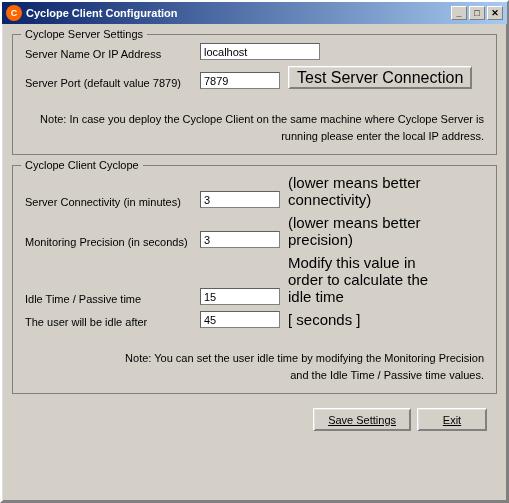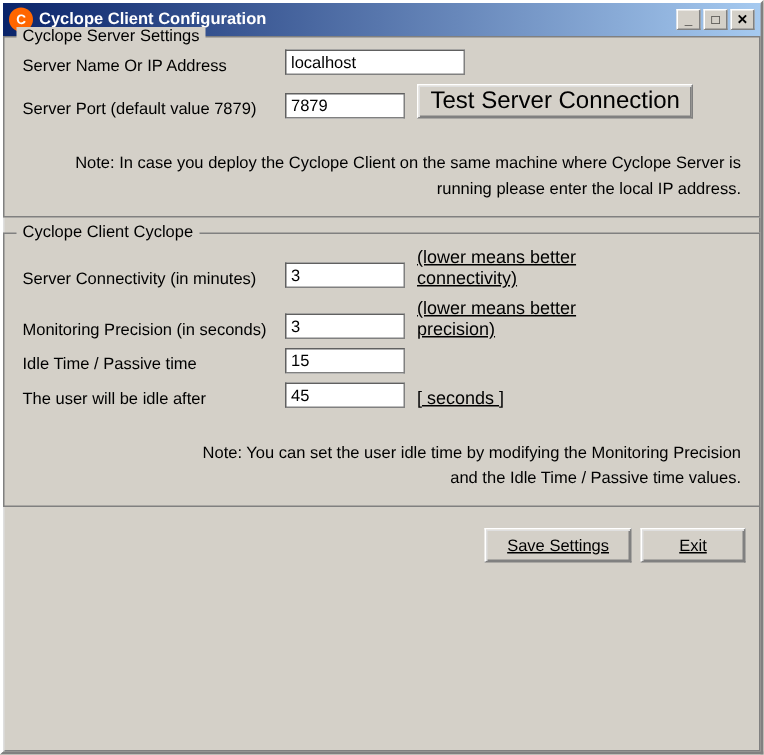--- a/index.html
+++ b/index.html
@@ -80,20 +80,21 @@
       font-size: 9px;
       color: #000;
       font-weight: bold;
     }
 
     .title-btn.close-btn {
       background: #d4d0c8;
     }
 
     .window-content {
+      padding: 10px;
       position: relative;
     }
 
     .watermark {
       position: absolute;
       right: 20px;
       top: 20px;
       font-size: 72px;
       font-weight: bold;
       color: rgba(180, 195, 220, 0.35);
@@ -155,23 +156,22 @@
       text-align: right;
       color: #000;
       font-size: 11px;
       margin-top: 22px;
       line-height: 1.5;
     }
 
     .side-note {
       margin-left: 8px;
       color: #000;
-      font-size: 12px;
+      font-size: 15px;
       max-width: 160px;
-      text-decoration: underline;
     }
 
     .test-btn {
       margin-left: 8px;
       background: #d4d0c8;
       border: 1px solid #ffffff;
       border-right-color: #808080;
       border-bottom-color: #808080;
       border-top-color: #ffffff;
       border-left-color: #ffffff;
@@ -257,20 +257,21 @@
 
       <div class="form-row">
         <span class="form-label">Monitoring Precision (in seconds)</span>
         <input class="form-input" type="text" value="3" style="">
         <span class="side-note">(lower means better precision)</span>
       </div>
 
       <div class="form-row">
         <span class="form-label">Idle Time / Passive time</span>
         <input class="form-input" type="text" value="15" style="">
+        <span class="side-note">Modify this value in order to calculate the idle time</span>
       </div>
 
       <div class="form-row">
         <span class="form-label">The user will be idle after</span>
         <input class="form-input" type="text" value="45" style="">
         <span class="side-note">[ seconds ]</span>
       </div>
 
       <div class="note-text">
         <div>Note: You can set the user idle time by modifying the Monitoring Precision</div>

